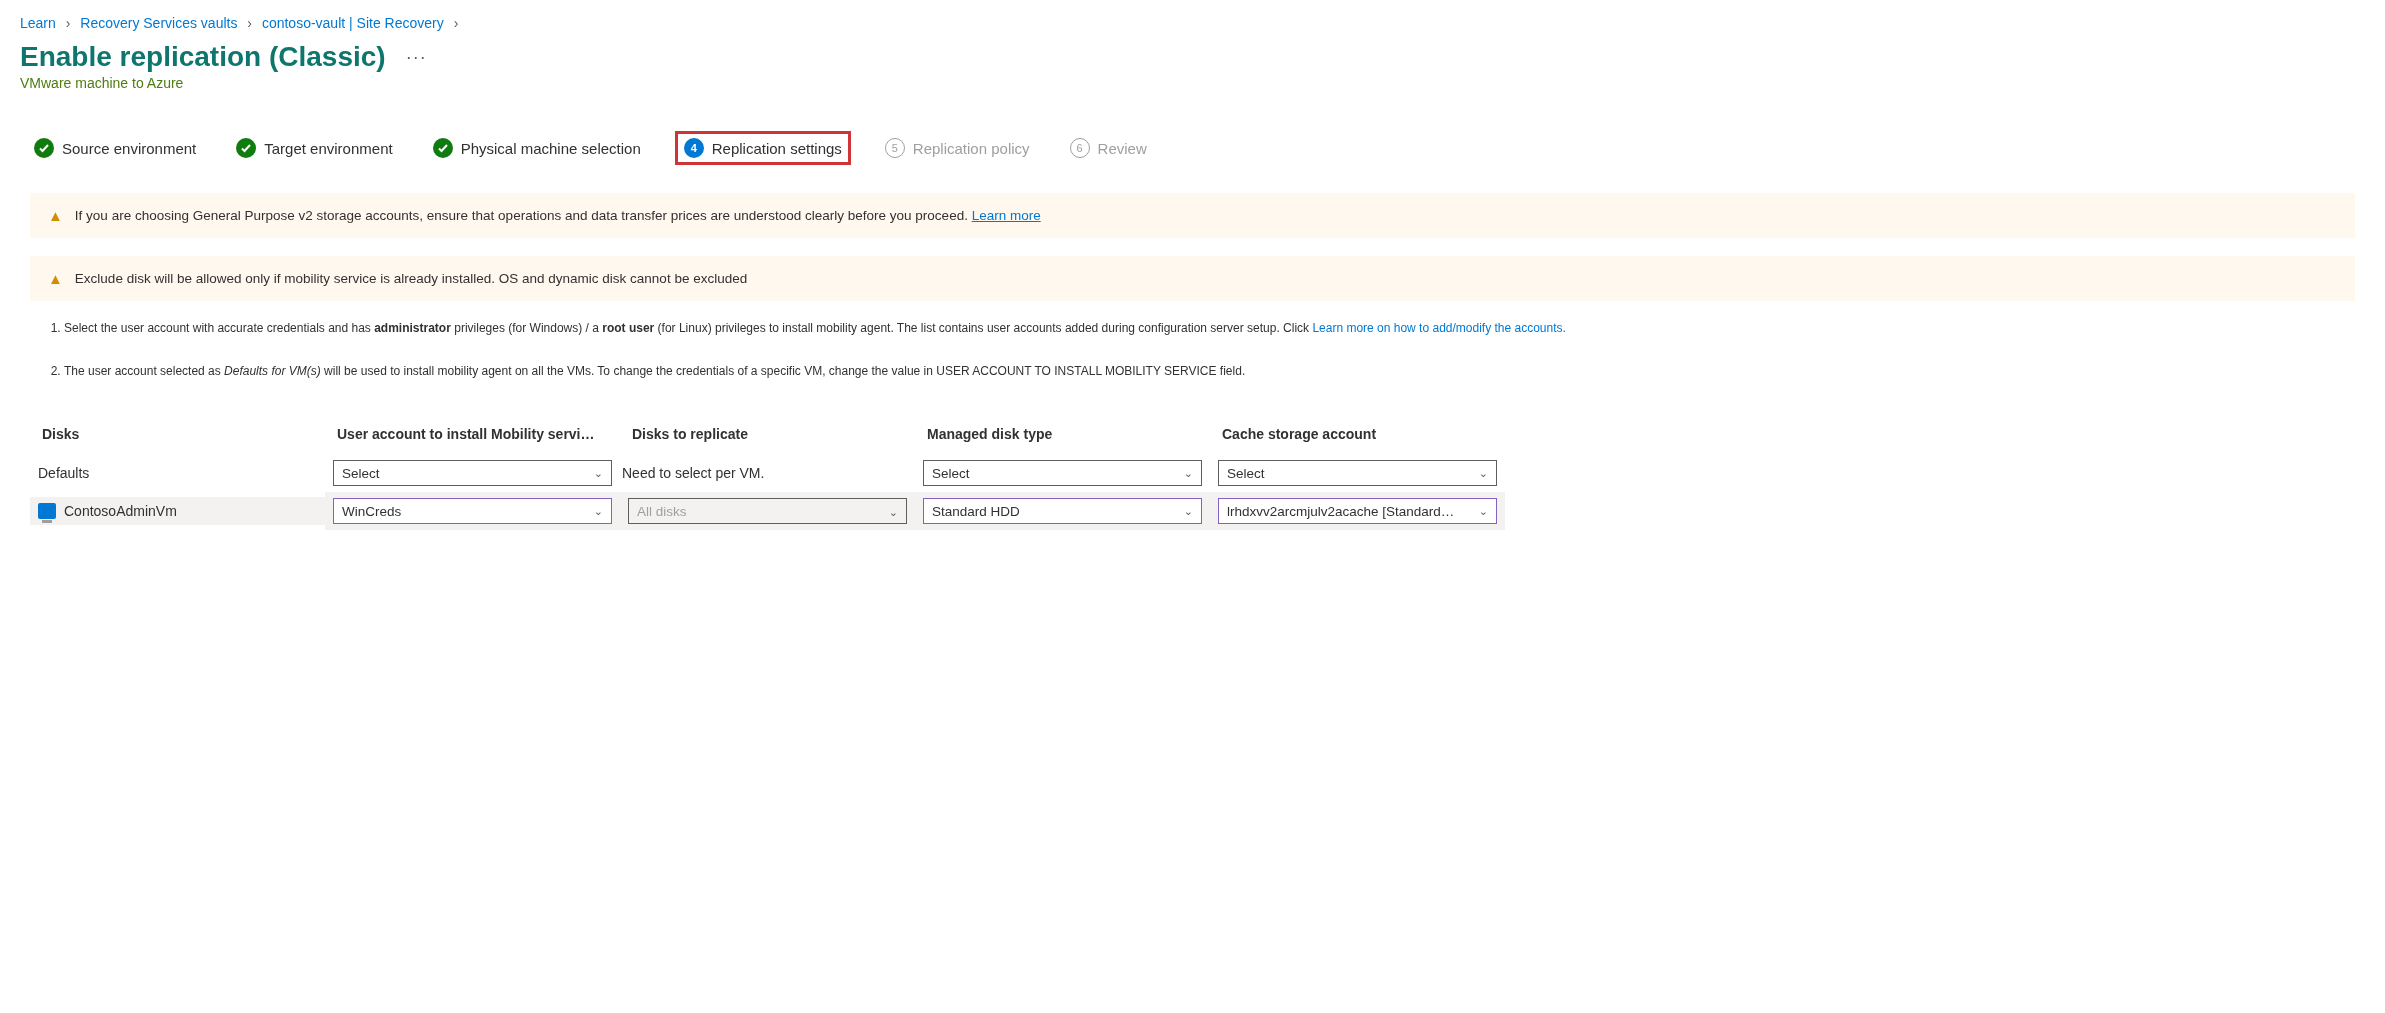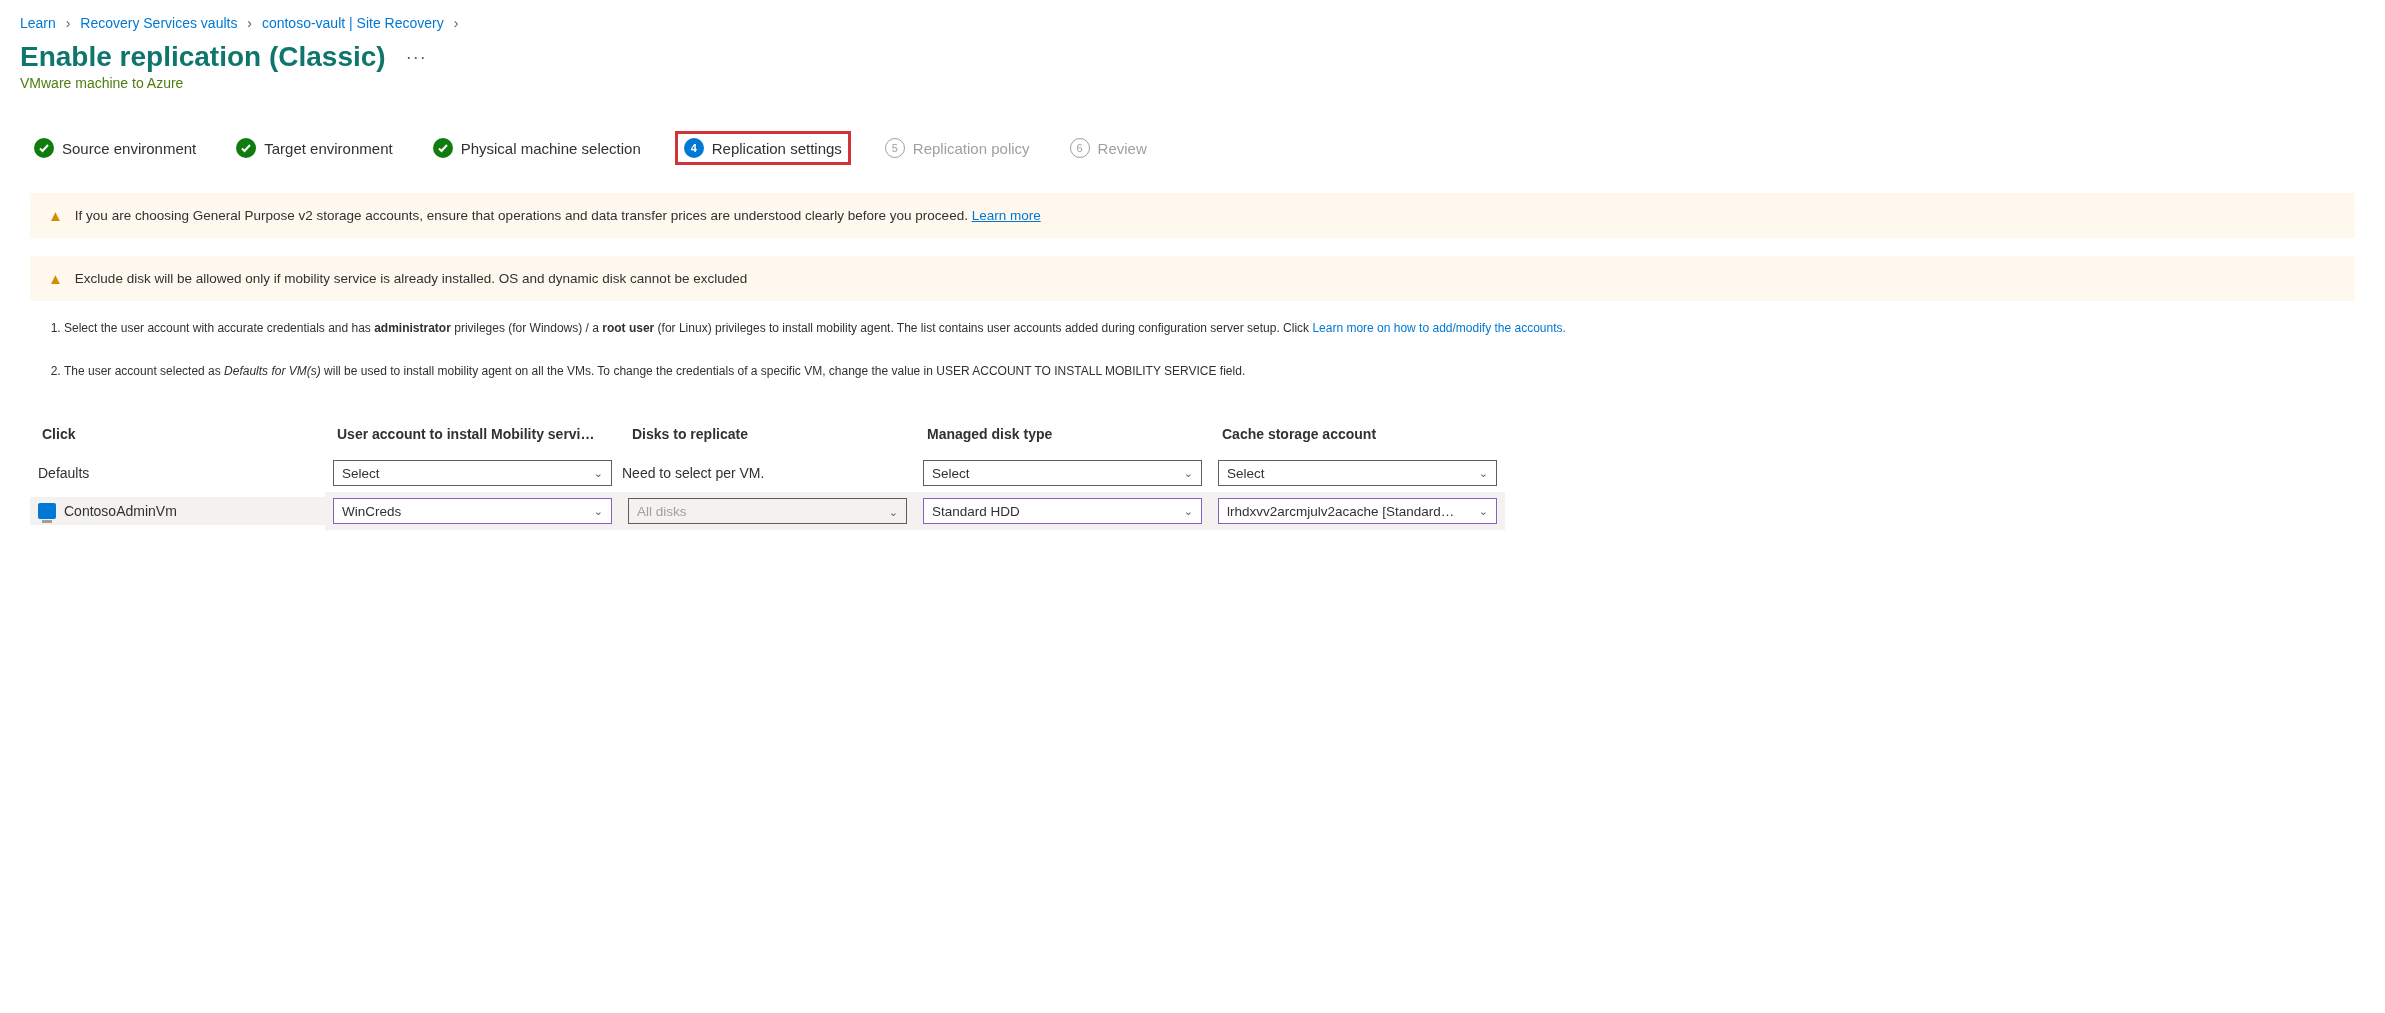--- a/index.html
+++ b/index.html
@@ -270,21 +270,21 @@
     <li>
       <span>Select the user account with accurate credentials and has </span><b>administrator</b><span> privileges (for Windows) / a </span><b>root user</b><span> (for Linux) privileges to install mobility agent. The list contains user accounts added during configuration server setup. Click </span><a>Learn more on how to add/modify the accounts.</a>
     </li>
     <li>
       <span>The user account selected as </span><em>Defaults for VM(s)</em><span> will be used to install mobility agent on all the VMs. To change the credentials of a specific VM, change the value in USER ACCOUNT TO INSTALL MOBILITY SERVICE field.</span>
     </li>
   </ol>
 
   <div class="table-wrap">
     <div class="grid">
-      <div class="hdr">Click</div>
+      <div class="hdr">Disks</div>
       <div class="hdr">User account to install Mobility servi…</div>
       <div class="hdr">Disks to replicate</div>
       <div class="hdr">Managed disk type</div>
       <div class="hdr">Cache storage account</div>
 
       <div class="cell">Defaults</div>
       <div class="cell">
         <div class="select">
           <span>Select</span>
             <span class="chev">⌄</span>

